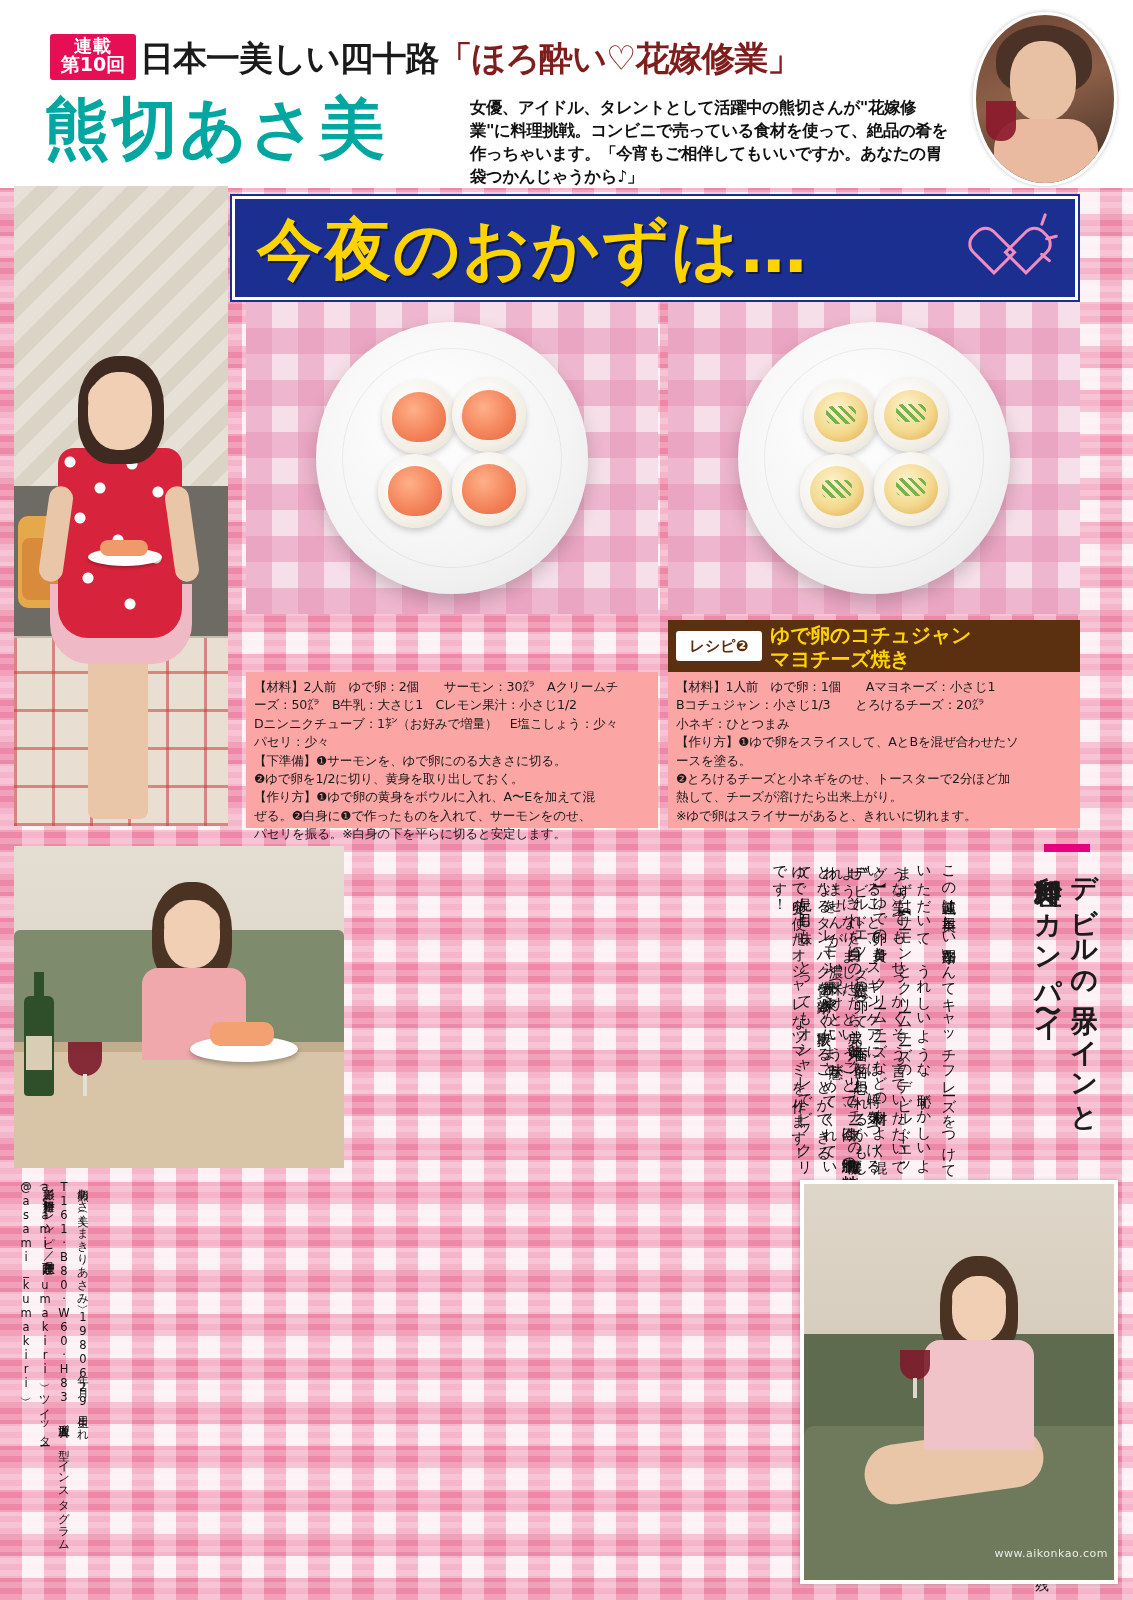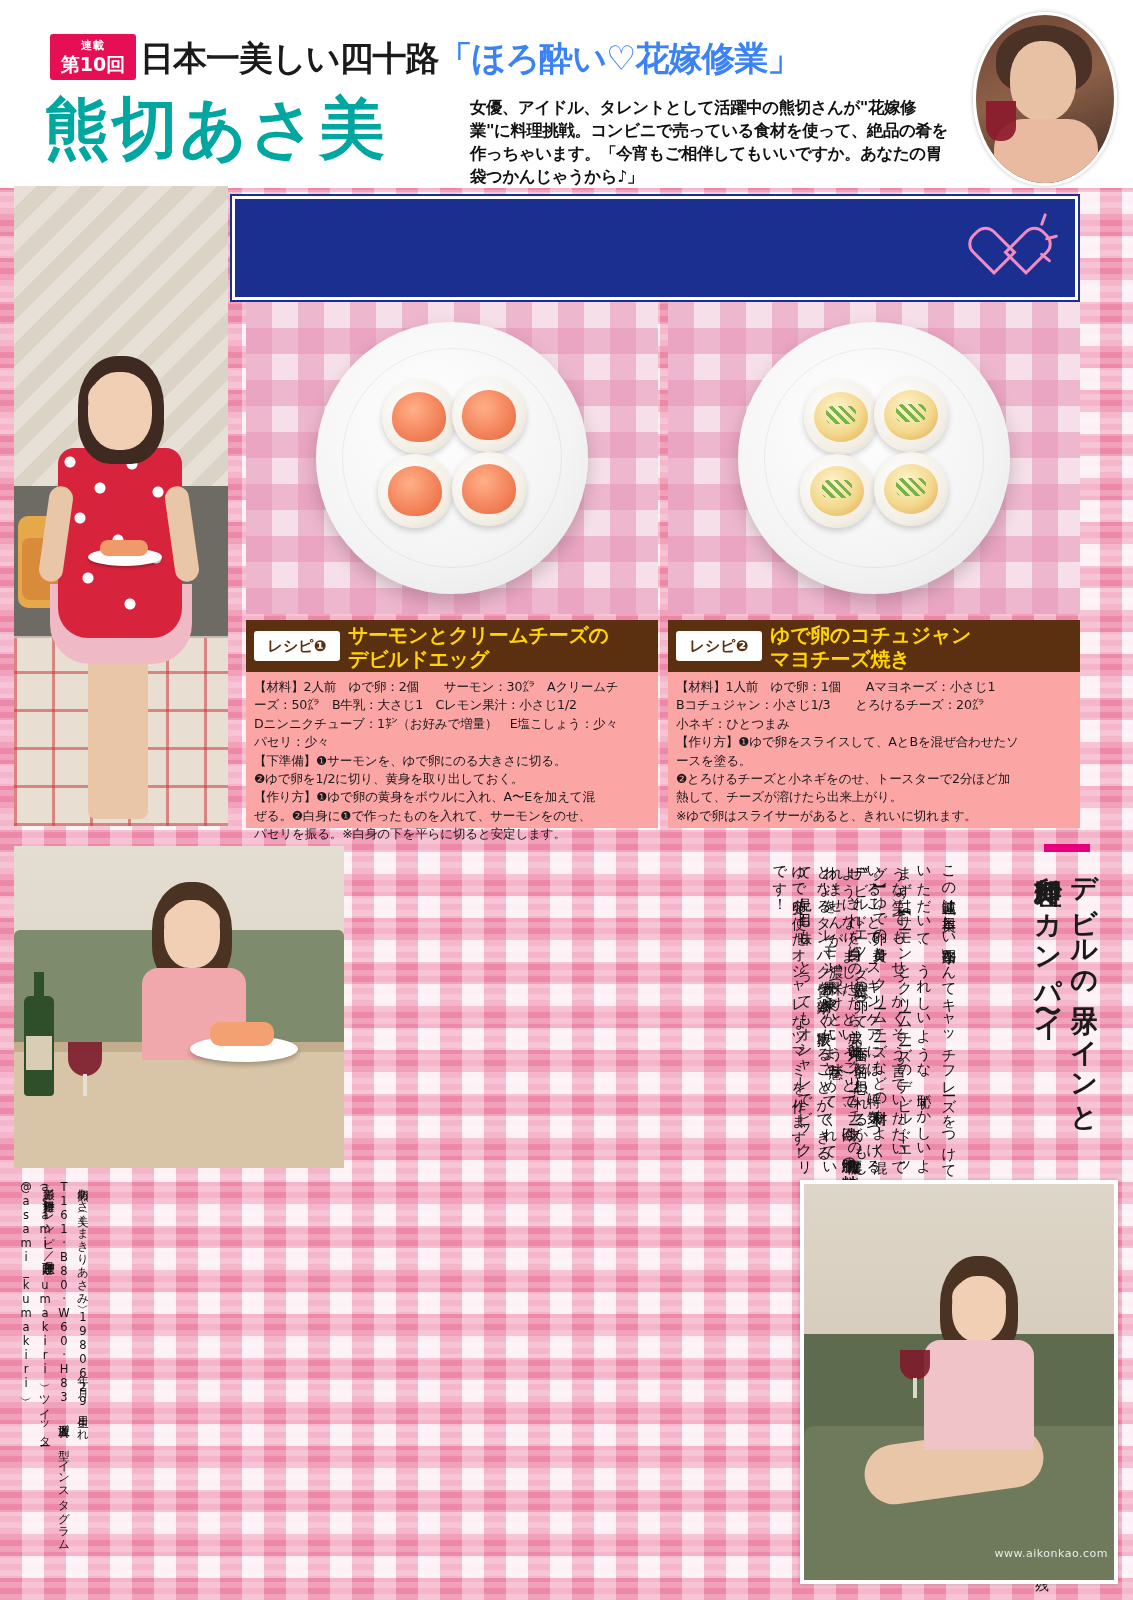--- a/index.html
+++ b/index.html
@@ -25,27 +25,27 @@
     opacity:.6;
   }
   .sheet{position:absolute;inset:0;}
 
   
   .header{position:absolute;left:0;top:0;width:1133px;height:188px;background:#ffffff;}
   .serial-badge{
     position:absolute;left:50px;top:34px;width:86px;height:46px;background:#e60f55;
     border-radius:3px;color:#fff;text-align:center;
   }
-  .serial-badge .s1{display:block;font-size:11px;line-height:15px;padding-top:4px;font-weight:bold;letter-spacing:1px;}
+  .serial-badge .s1{display:block;font-size:18px;line-height:15px;padding-top:4px;font-weight:bold;letter-spacing:1px;}
   .serial-badge .s2{display:block;font-size:19px;line-height:22px;font-weight:bold;letter-spacing:0px;}
   .head-line1{
     position:absolute;left:140px;top:36px;font-size:34px;font-weight:bold;color:#1a1a1a;
     letter-spacing:-1px;white-space:nowrap;
   }
-  .head-line1 .pink{color:#3b82f6;}
+  .head-line1 .pink{color:#7f1d1d;}
   .head-name{
     position:absolute;left:44px;top:84px;font-size:66px;font-weight:bold;color:#00a7a0;
     letter-spacing:2px;white-space:nowrap;
     text-shadow:1px 1px 0 #fff;
   }
   .head-lead{
     position:absolute;left:470px;top:96px;width:485px;font-size:16.5px;line-height:23px;
     color:#111;font-weight:bold;letter-spacing:-0.5px;
   }
   .head-photo{
@@ -214,20 +214,21 @@
     <div class="head-lead">女優、アイドル、タレントとして活躍中の熊切さんが"花嫁修業"に料理挑戦。コンビニで売っている食材を使って、絶品の肴を作っちゃいます。「今宵もご相伴してもいいですか。あなたの胃袋つかんじゃうから♪」</div>
     <div class="head-photo">
       <div class="hair"></div>
       <div class="face"></div>
       <div class="body"></div>
       <div class="glass"></div>
     </div>
   </div>
 
   <div class="banner">
+    <div class="btxt">今夜のおかずは…</div>
     <div class="heart">
       <i class="spark" style="right:-10px;top:-8px;transform:rotate(20deg);"></i>
       <i class="spark" style="right:-18px;top:10px;transform:rotate(75deg);"></i>
       <i class="spark" style="right:-12px;top:30px;transform:rotate(130deg);"></i>
     </div>
   </div>
 
   <div class="model-photo">
     <div class="mp-wall"></div>
     <div class="mp-sofa"></div>
@@ -277,27 +278,20 @@
       <div class="egg" style="left:62px;top:132px;">
           <div class="kochu"></div>
         </div>
       <div class="egg" style="left:136px;top:130px;">
           <div class="kochu"></div>
         </div>
     </div>
   </div>
 
   <div class="recipe r1">
-    <div class="rhead">
-      <div class="rtag">レシピ❶</div>
-      <div class="rtitle">
-        <span style="display:block;">サーモンとクリームチーズの</span>
-        <span style="display:block;">デビルドエッグ</span>
-      </div>
-    </div>
     <div class="rbody">
       <p>【材料】2人前　ゆで卵：2個　　サーモン：30㌘　Aクリームチ</p>
       <p>ーズ：50㌘　B牛乳：大さじ1　Cレモン果汁：小さじ1/2</p>
       <p>Dニンニクチューブ：1㌢（お好みで増量）　E塩こしょう：少々</p>
       <p>パセリ：少々</p>
       <p>【下準備】❶サーモンを、ゆで卵にのる大きさに切る。</p>
       <p>❷ゆで卵を1/2に切り、黄身を取り出しておく。</p>
       <p>【作り方】❶ゆで卵の黄身をボウルに入れ、A〜Eを加えて混</p>
       <p>ぜる。❷白身に❶で作ったものを入れて、サーモンをのせ、</p>
       <p>パセリを振る。※白身の下を平らに切ると安定します。</p>

